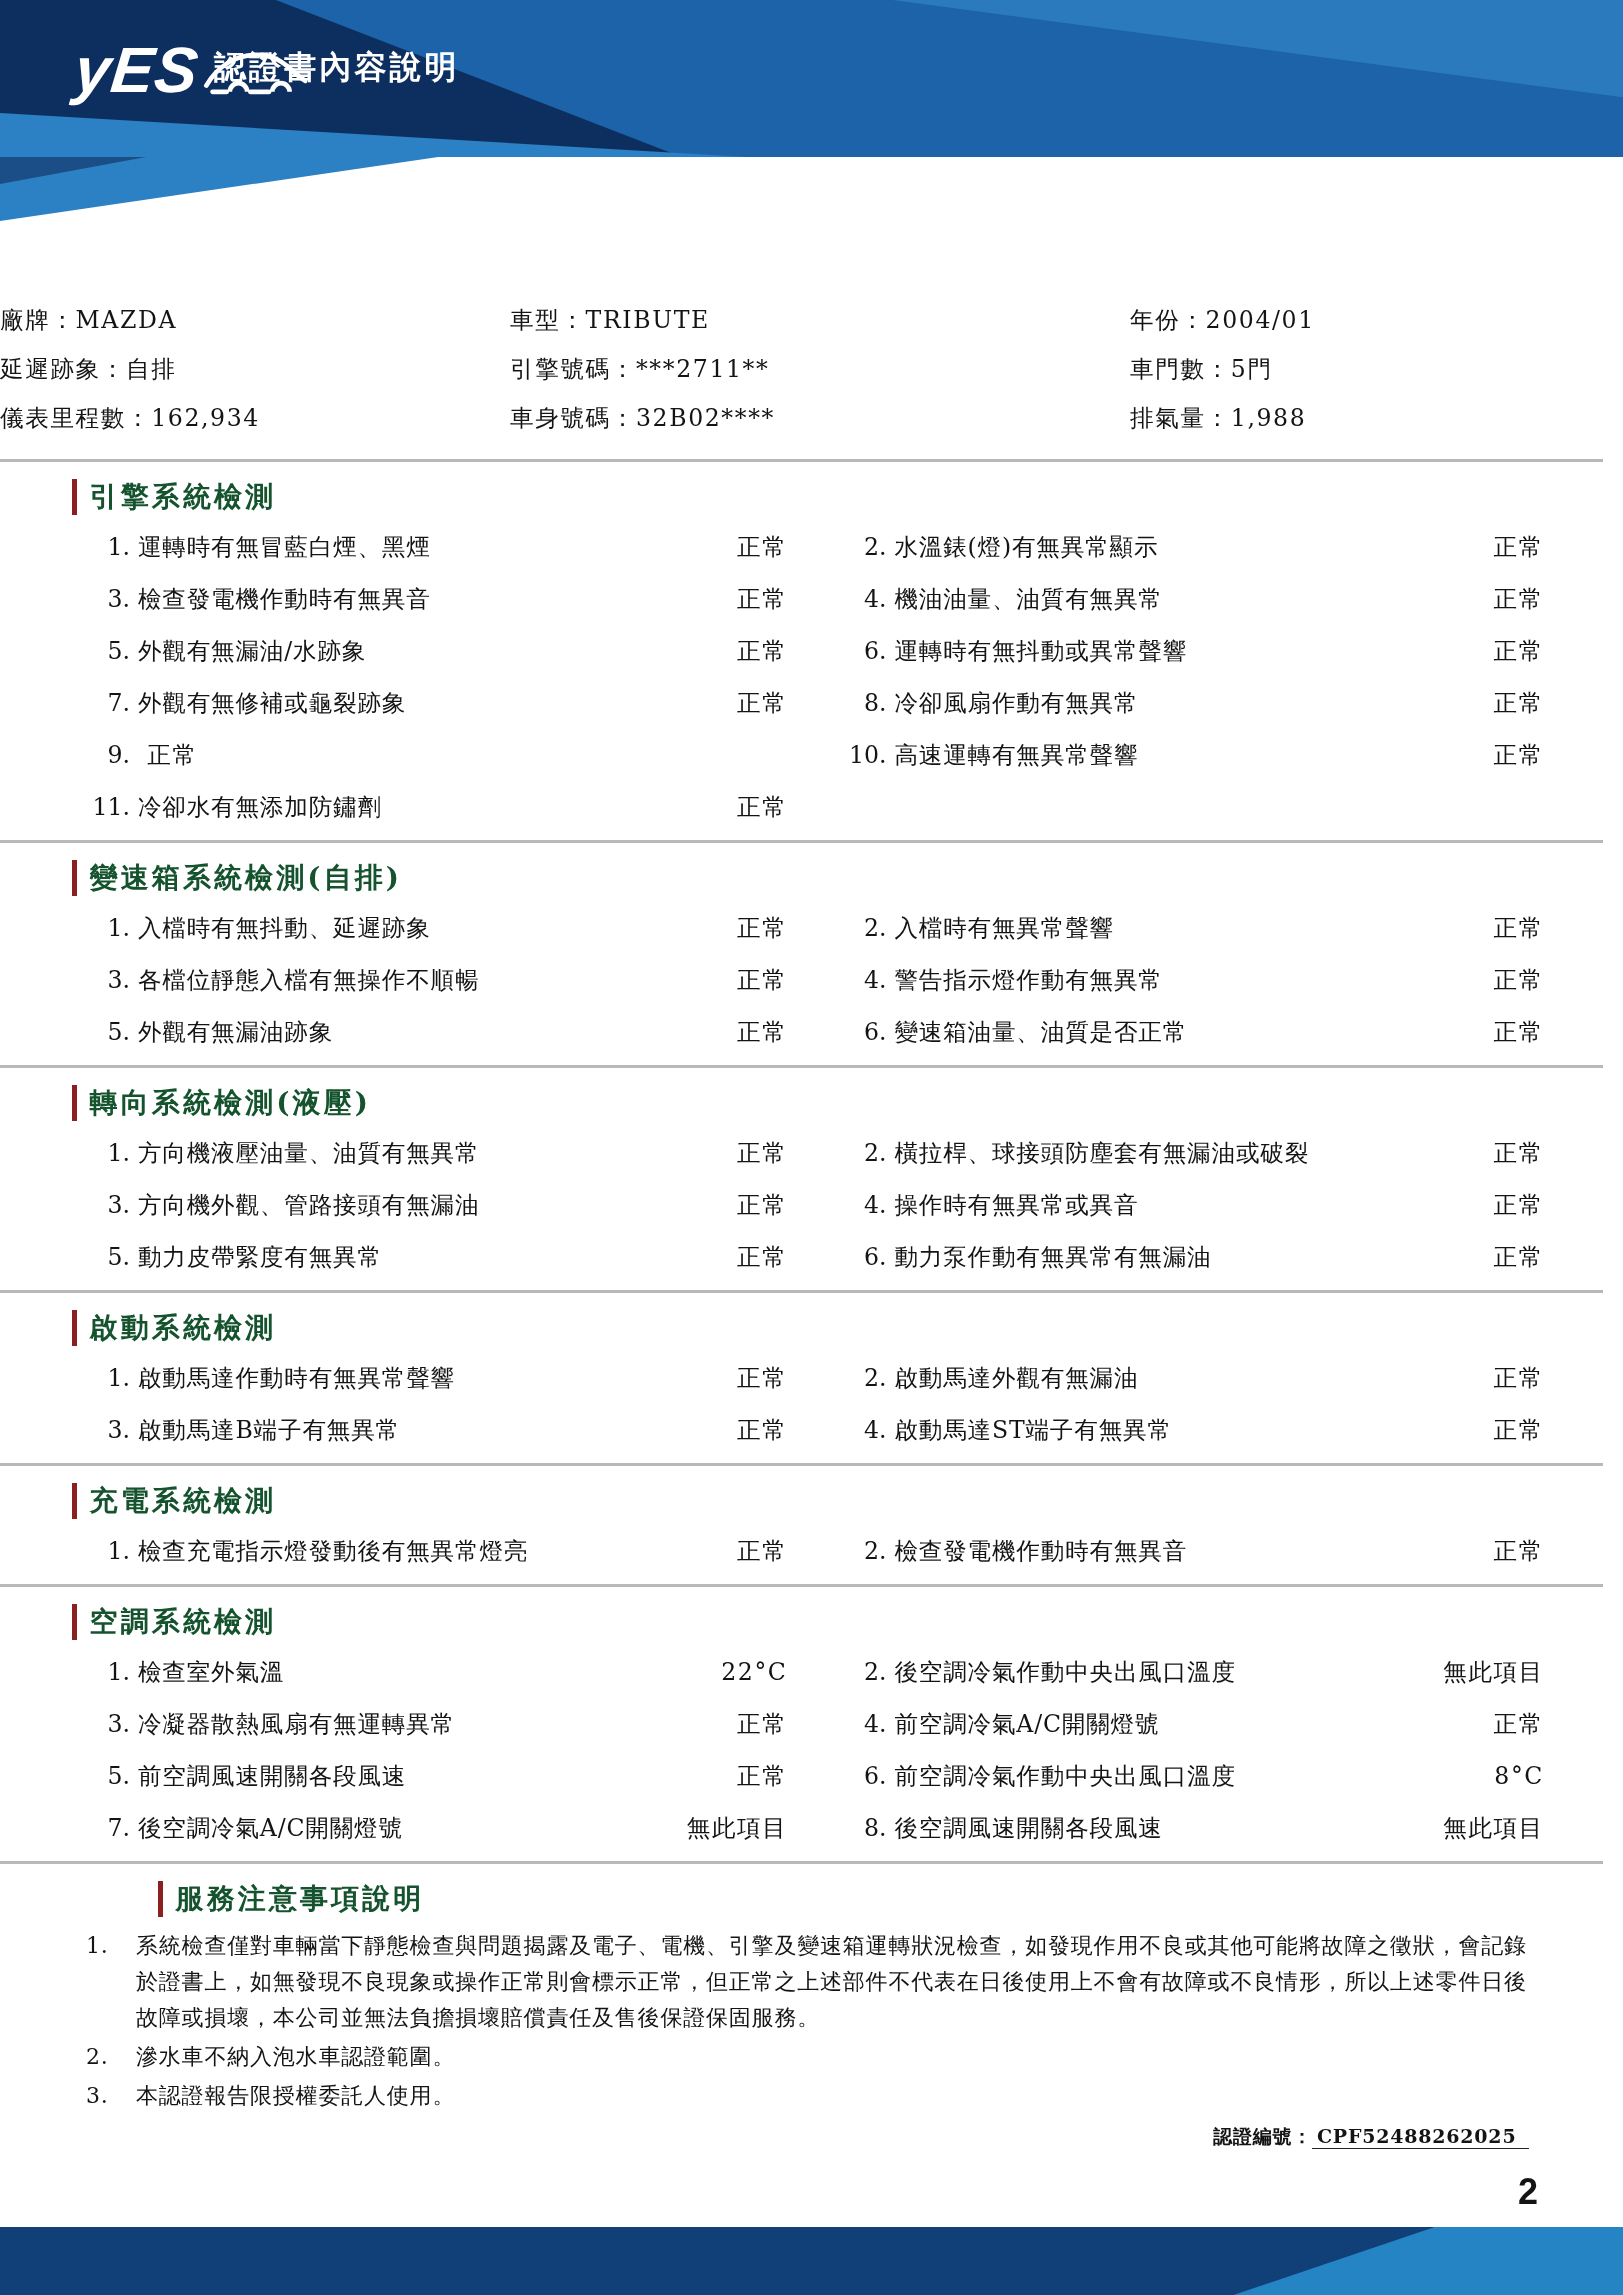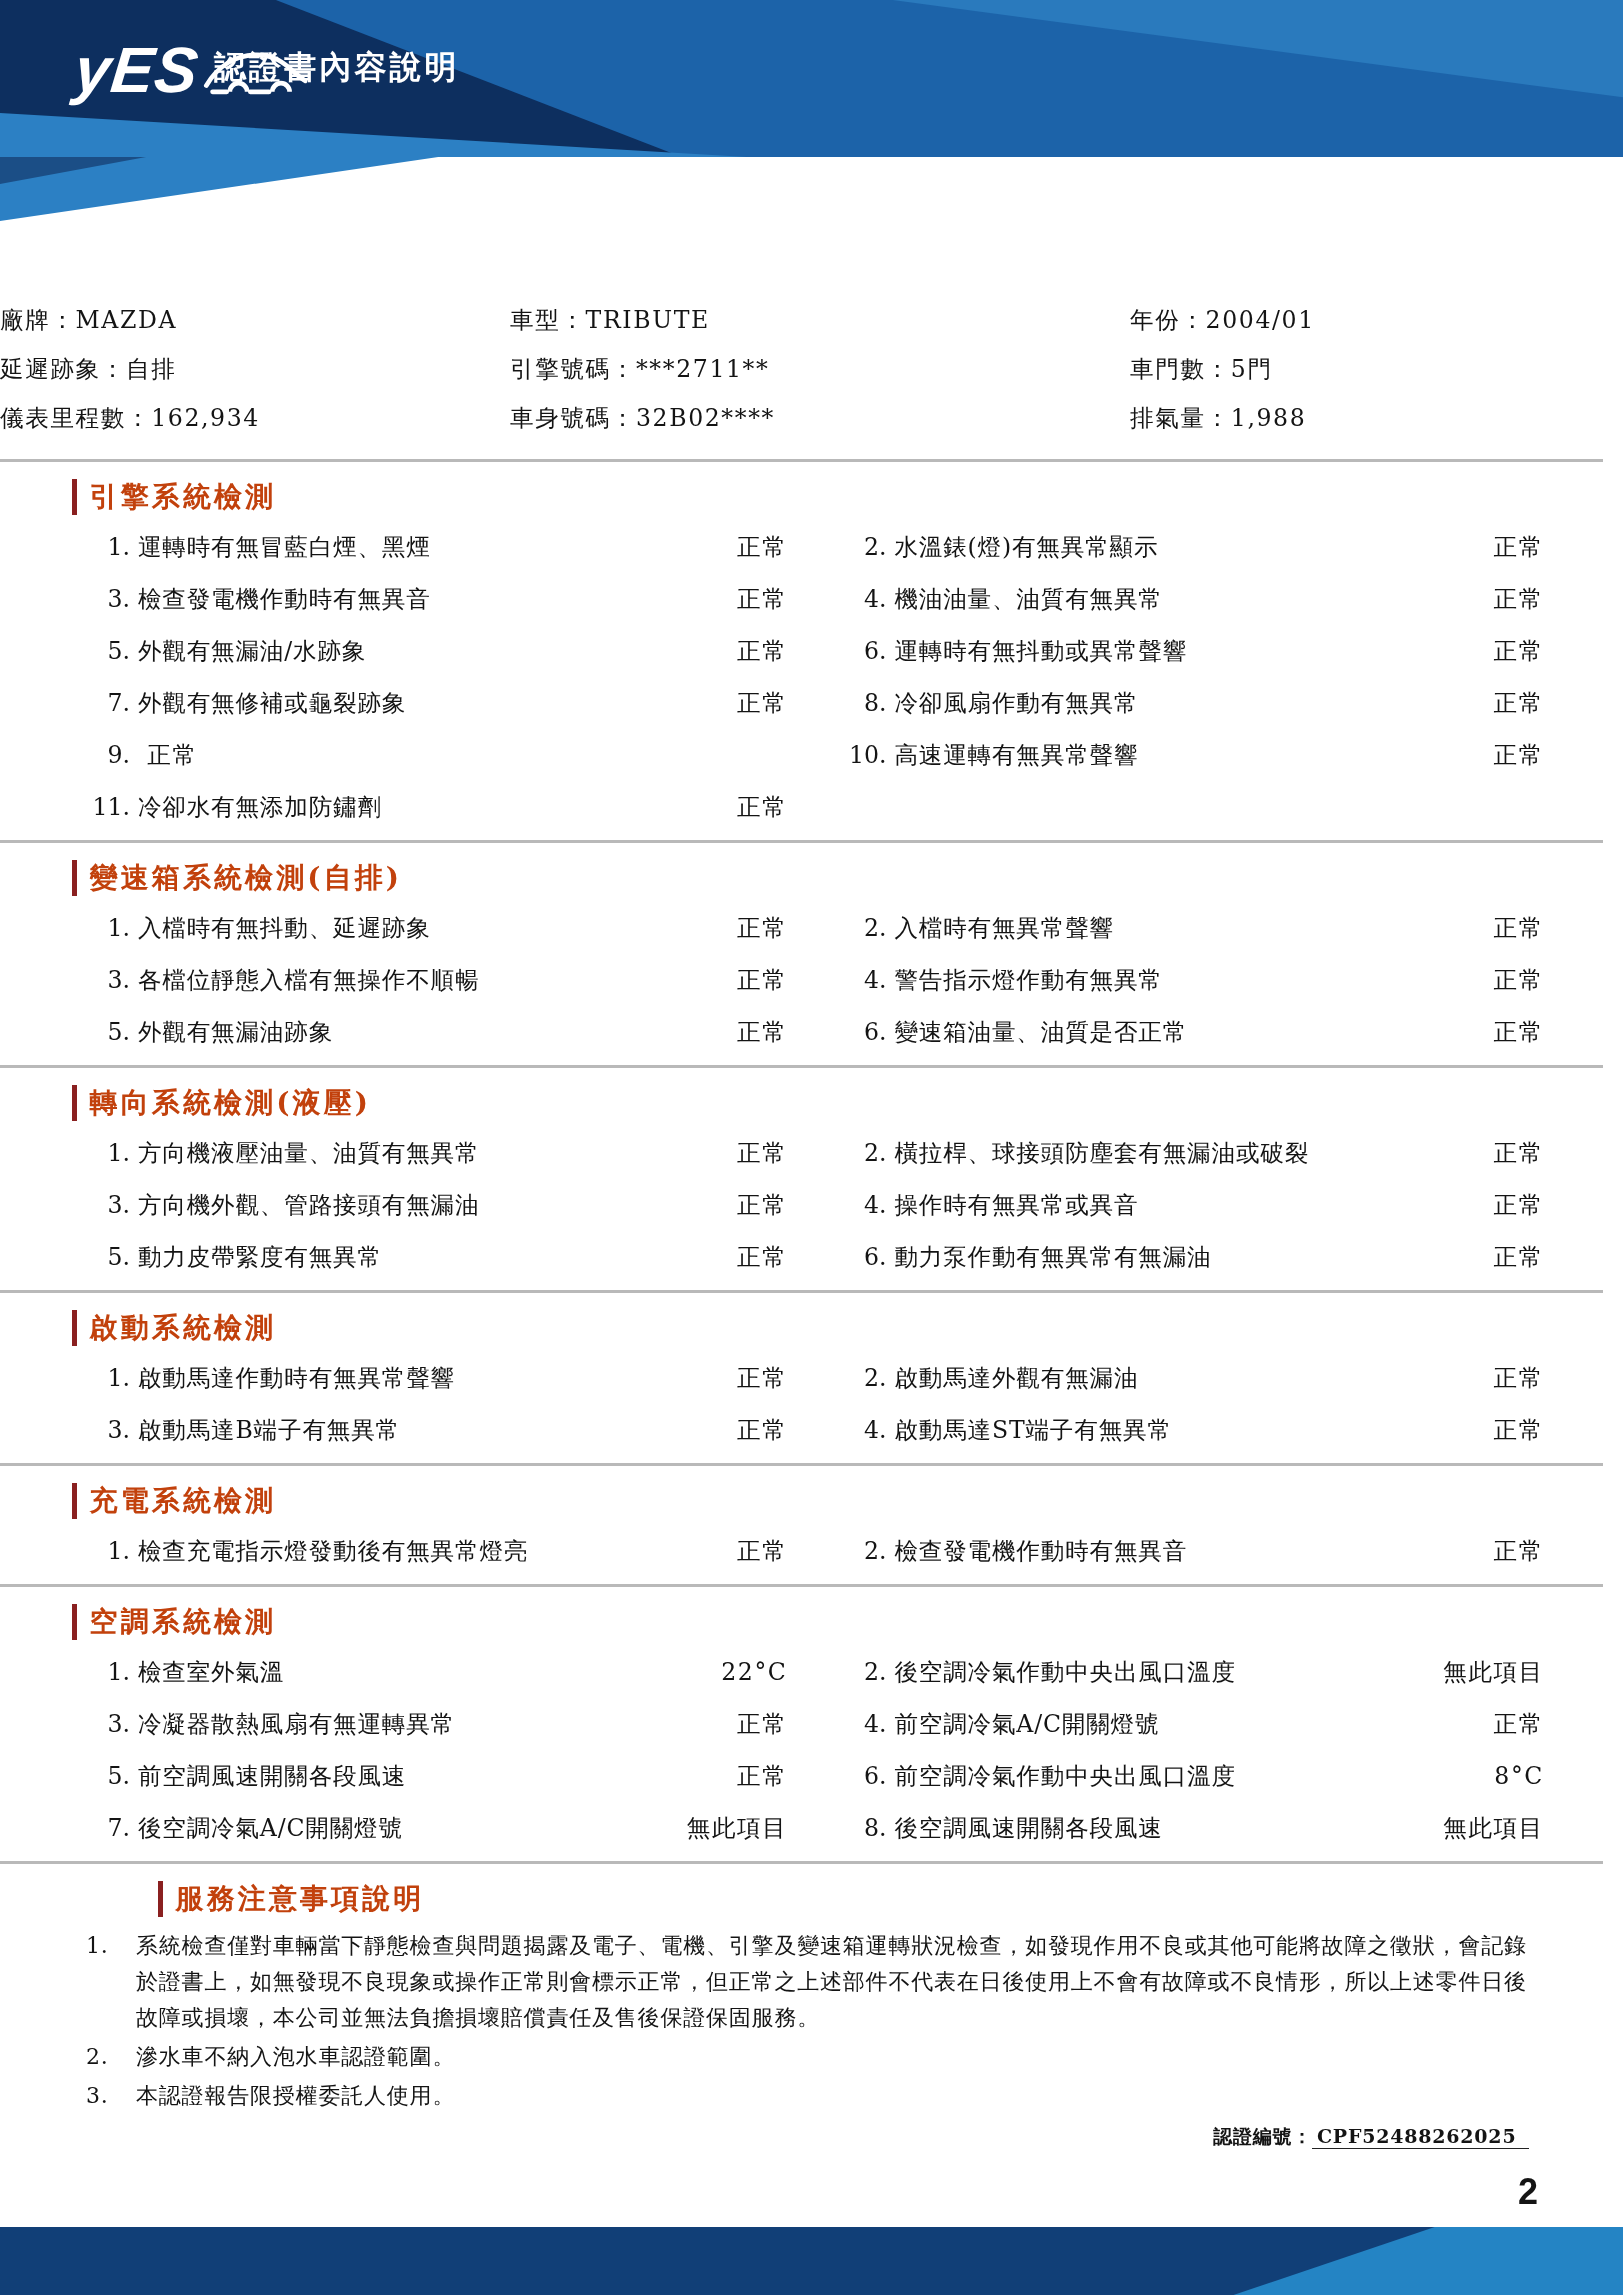--- a/index.html
+++ b/index.html
@@ -24,21 +24,21 @@
   .header-wedge .w1{position:absolute;inset:0;background:#2c80c4;clip-path:polygon(0 0,27% 0,0 100%);}
   .header-wedge .w2{position:absolute;inset:0;background:#1b4e86;clip-path:polygon(0 0,9% 0,0 42%);}
   
   .vehicle-info{margin:75px 0 15.7px 0;display:grid;
     grid-template-columns:510px 620px auto;}
   .vehicle-field{height:49px;line-height:49px;font-size:23.6px;letter-spacing:1.6px;white-space:nowrap;}
   
   .divider{height:3.1px;background:#b9b9b9;margin-right:20.4px;}
   
   .section-title{margin:17.3px 0 0 72px;display:inline-block;font-size:28px;font-weight:bold;
-    color:#c2410c;border-left:5.5px solid #8a2020;padding-left:12.6px;line-height:36px;letter-spacing:3.1px;}
+    color:#14532d;border-left:5.5px solid #8a2020;padding-left:12.6px;line-height:36px;letter-spacing:3.1px;}
   .items{display:grid;grid-template-columns:1fr 1fr;column-gap:55px;
     padding:6.3px 79px 6.3px 86px;}
   .item{display:flex;align-items:center;height:52px;font-size:23.6px;}
   .item .num{width:44px;text-align:right;margin-right:7.9px;flex:none;}
   .item .label{flex:1;letter-spacing:0.8px;white-space:nowrap;overflow:hidden;}
   .item .value{text-align:center;white-space:nowrap;margin-left:9.4px;letter-spacing:1.6px;}
   
   .notes{padding:0 94px 0 86px;}
   .note-item{display:flex;font-size:22px;line-height:36px;margin-top:3.1px;}
   .note-item .num{width:50px;flex:none;letter-spacing:0.8px;}

